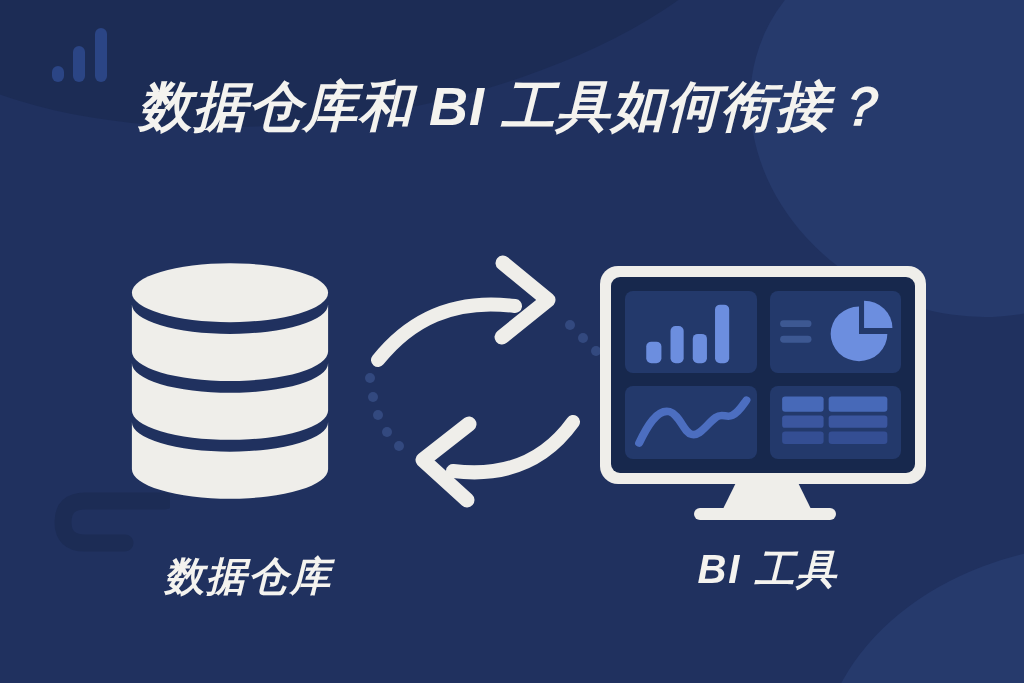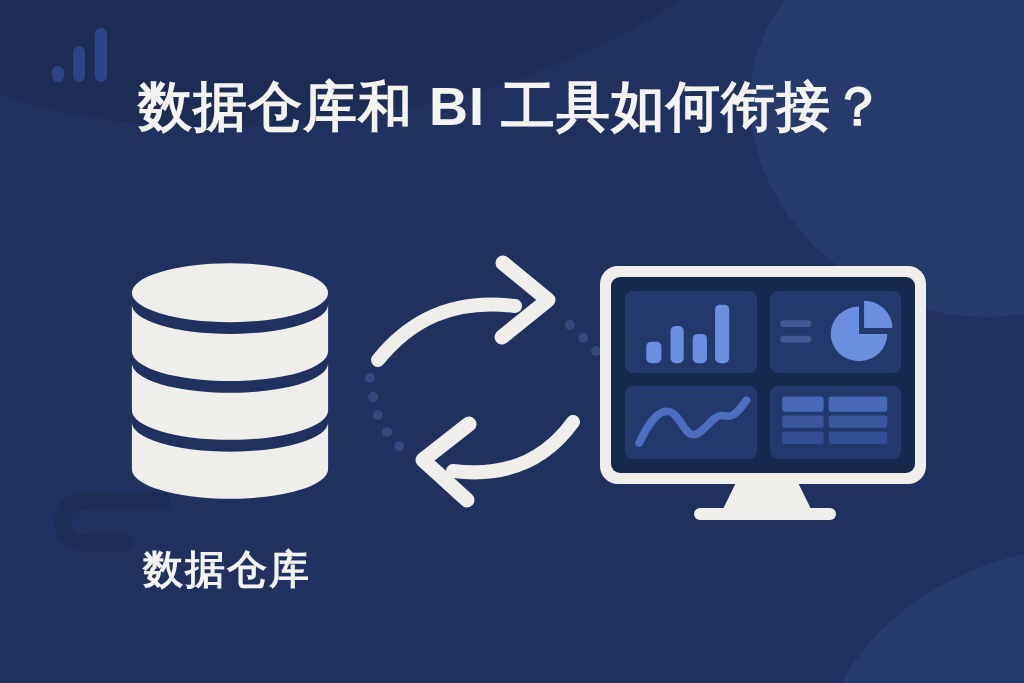--- a/index.html
+++ b/index.html
@@ -1,19 +1,20 @@
 <!DOCTYPE html>
 <html><head>
 <meta charset="utf-8">
 <style>
   html,body{margin:0;padding:0;background:#111;}
   .canvas{
     position:relative;width:1024px;height:683px;overflow:hidden;
     background:#20315f;
     font-family:"Liberation Sans","DejaVu Sans",sans-serif;
+    font-style:italic;
   }
   
   .blob{position:absolute;border-radius:50%;}
   .blob-top{left:-140px;top:-310px;width:920px;height:430px;background:#1c2c55;transform:rotate(-8deg);}
   .blob-right{right:-150px;top:-60px;width:430px;height:370px;background:#263a6c;transform:rotate(28deg);}
   .blob-bottom-right{left:822px;top:542px;width:560px;height:430px;background:#263a6c;border-radius:45%;transform:rotate(-12deg);}
   .squiggle{position:absolute;left:30px;top:485px;}
   
   .logo{position:absolute;left:48px;top:22px;width:64px;height:60px;}
   .logo span{position:absolute;bottom:0;width:12px;border-radius:6px;background:#2b4585;}
@@ -49,21 +50,21 @@
   }
   .stand-base{
     position:absolute;left:694px;top:508px;width:142px;height:12px;
     background:#efeeea;border-radius:6px;
   }
   
   .caption{
     position:absolute;top:542px;color:#f4f3ef;font-weight:bold;font-size:40px;
     letter-spacing:2px;text-align:center;
   }
-  .caption-left{left:77px;width:300px;}
+  .caption-left{left:98px;width:300px;margin-top:7px;}
   .caption-right{left:618px;width:300px;}
 </style>
 </head>
 <body>
 
 <div class="canvas">
 
   <div class="blob blob-top"></div>
   <div class="blob blob-right"></div>
   <div class="blob blob-bottom-right"></div>
@@ -147,14 +148,15 @@
           <rect x="58" y="48" width="58" height="13" rx="3" fill="#344e93"></rect>
         </svg>
       </div>
 
     </div>
   </div>
   <div class="stand-neck"></div>
   <div class="stand-base"></div>
 
   <div class="caption caption-left">数据仓库</div>
+  <div class="caption caption-right">BI 工具</div>
 
 </div>
 
 </body></html>

